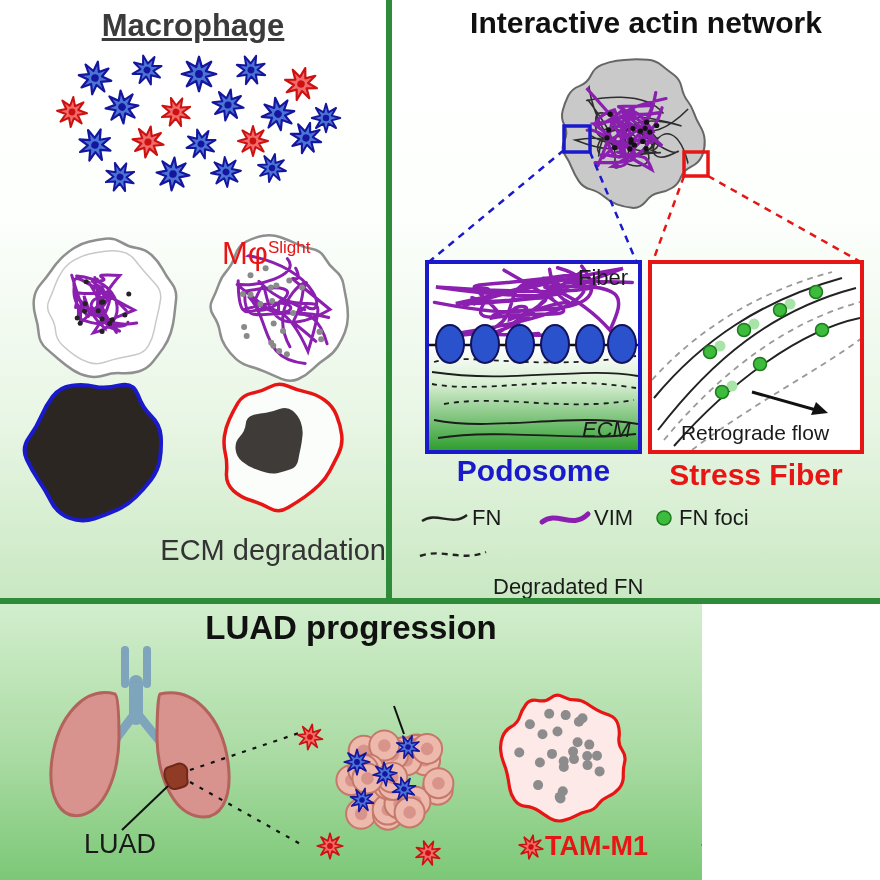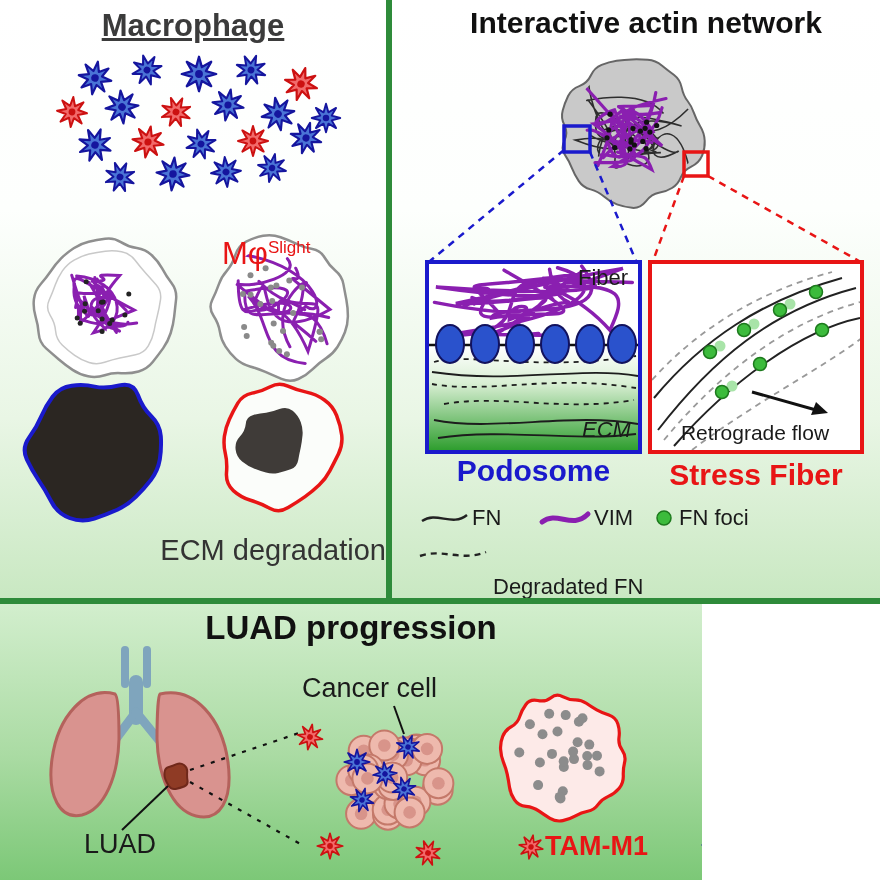--- a/index.html
+++ b/index.html
@@ -409,17 +409,16 @@
 
       <g>
           <use href="#cellStar" xlink:href="#cellStar" transform="translate(531,243) rotate(10) scale(0.8)" fill="#f26a6a" color="#cc1111"></use>
         </g>
       <g>
           <use href="#cellStar" xlink:href="#cellStar" transform="translate(714,243) rotate(10) scale(0.8)" fill="#4a74d6" color="#15159e"></use>
         </g>
     </svg>
 
     <div class="title" id="luad-title">LUAD progression</div>
-    <div class="label" id="lbl-cancer">Cancer cell</div>
     <div class="label" id="lbl-luad">LUAD</div>
     <div class="label" id="lbl-tam1">TAM-M1</div>
   </div>
 </div>
 
 </body></html>

